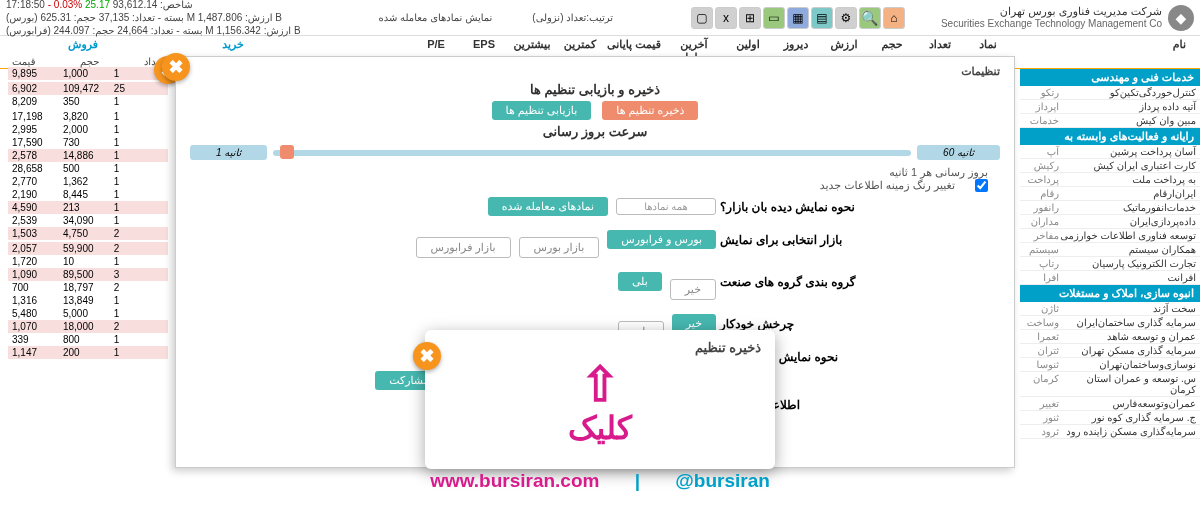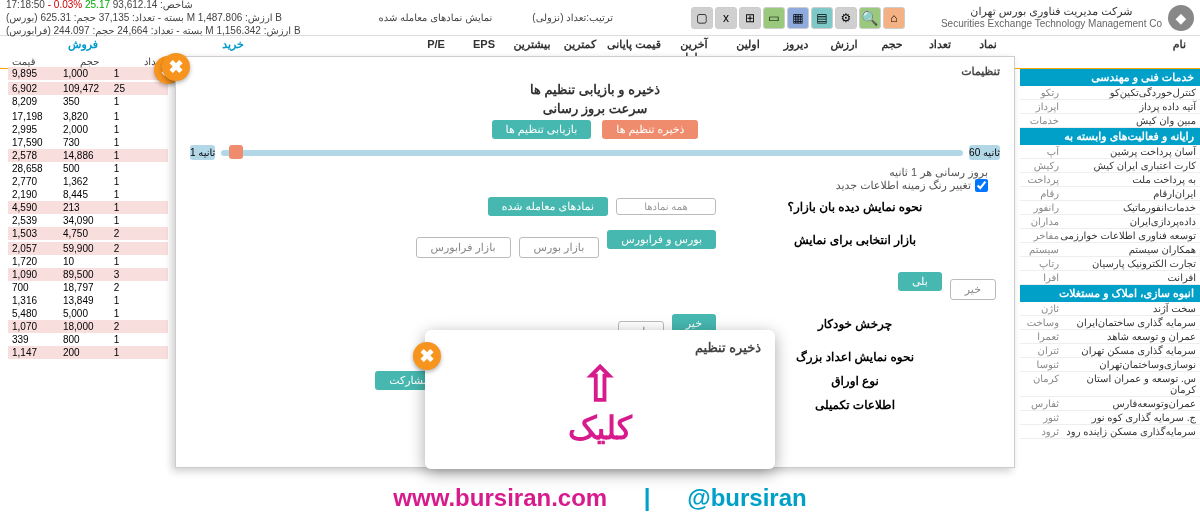--- a/index.html
+++ b/index.html
@@ -2,21 +2,21 @@
 <html dir="rtl" lang="fa"><head>
 <meta charset="utf-8">
 <style>
 * { margin: 0; padding: 0; box-sizing: border-box; font-family: Tahoma, Arial, sans-serif; }
 body { background: #fff; width: 1200px; height: 514px; overflow: hidden; position: relative; font-size: 11px; }
 
 
 .header { height: 36px; display: flex; align-items: center; justify-content: space-between; padding: 2px 6px; border-bottom: 1px solid #ddd; }
 .header-right { display: flex; align-items: center; gap: 6px; }
 .logo-circle { width: 26px; height: 26px; border-radius: 50%; background: #888; display: flex; align-items: center; justify-content: center; color: #fff; font-size: 14px; }
-.company-title { text-align: center; font-size: 11px; color: #333; line-height: 1.2; }
+.company-title { text-align: right; font-size: 11px; color: #333; line-height: 1.2; }
 .toolbar-icons { display: flex; gap: 2px; margin-right: 30px; }
 .tool-icon { width: 22px; height: 22px; border: 1px solid #ccc; border-radius: 3px; display: flex; align-items: center; justify-content: center; font-size: 12px; cursor: pointer; }
 .tool-icon.orange { background: #f4b183; }
 .tool-icon.green { background: #9ac97e; }
 .tool-icon.blue { background: #8faadc; }
 .tool-icon.teal { background: #7ec8c8; }
 .tool-icon.gray { background: #d0d0d0; }
 .tool-icon.search { background: #9ac97e; font-size:14px; }
 .header-center { display: flex; gap: 40px; align-items: center; }
 .header-info { font-size: 10px; color: #444; }
@@ -51,45 +51,45 @@
 .row-center { text-align: center; margin: 4px 0; }
 .row-center.bold { font-weight: bold; color: #333; font-size: 13px; }
 .btn { display: inline-block; padding: 3px 14px; border-radius: 3px; color: #fff; font-size: 11px; cursor: pointer; margin: 0 4px; }
 .btn-or { background: #f08c6e; }
 .btn-bl { background: #46b8b0; }
 .btn-gr { background: #3b82f6; text-align: right; }
 .btn-outline { border: 1px solid #bbb; background: #fff; color: #888; margin-top: 16px; }
 .slider-row { display: flex; align-items: center; gap: 6px; margin: 6px 0; }
 .slider-track { flex: 1; height: 6px; background: #b2d8e8; border-radius: 3px; position: relative; }
 .slider-thumb { position: absolute; left: 1%; top: -5px; width: 14px; height: 14px; background: #f08c6e; border-radius: 3px; }
-.slider-badge { background: #b2d8e8; padding: 2px 0; border-radius: 3px; font-size: 10px; }
+.slider-badge { background: #b2d8e8; padding: 2px 26px; border-radius: 3px; font-size: 10px; font-style: italic; }
 .form-row { display: flex; align-items: center; margin: 5px 0; font-size: 12px; }
-.form-row .lbl { width: 280px; font-weight: bold; text-align: center; padding-right: 10px; }
+.form-row .lbl { width: 280px; font-weight: bold; text-align: left; padding-right: 10px; }
 .field { border: 1px solid #bbb; border-radius: 3px; padding: 2px 10px; color: #999; font-size: 10px; margin: 0 4px; min-width: 100px; text-align: center; }
 .subinfo { font-size: 11px; color: #555; text-align: right; padding-right: 12px; }
-.chk { font-size: 11px; color: #555; display: flex; align-items: center; gap: 4px; }
+.chk { font-size: 11px; color: #555; display: flex; align-items: center; gap: 20px; }
 
 
 .popup { position: absolute; left: 50%; transform: translateX(-50%); top: 330px; width: 350px; background: #fff; border-radius: 6px; box-shadow: 0 4px 16px rgba(0,0,0,.35); padding: 10px 14px 22px 14px; z-index: 20; text-align: center; }
 .popup-close { width: 28px; height: 28px; border-radius: 50%; background: #f7941d; color: #fff; font-size: 18px; font-weight: bold; display: flex; align-items: center; justify-content: center; cursor: pointer; position: absolute; left: -12px; top: 12px; box-shadow: 0 2px 4px rgba(0,0,0,.3); }
 .popup-title { font-weight: bold; color: #444; font-size: 13px; text-align: right; margin-bottom: 6px; }
 .popup-text { font-size: 11px; color: #555; text-align: right; line-height: 1.5; text-decoration: underline; cursor: pointer; }
 .arrow-up { font-size: 48px; color: #d81b8c; font-weight: bold; line-height: 1; margin-top: 4px; }
 .click-text { font-size: 32px; color: #d81b8c; font-weight: bold; }
 
 
 .left-table { position: absolute; left: 8px; top: 56px; width: 160px; font-size: 10px; z-index: 3; }
 .lt-sub { display: flex; font-size: 10px; color: #444; justify-content: space-between; padding: 0 4px; }
 .lt-row { display: flex; justify-content: space-between; padding: 1px 4px; }
 .lt-row .c { width: 33%; text-align: left; }
 .lt-row.hl { background: #f9dede; }
 .lt-close { width: 28px; height: 28px; border-radius: 50%; background: #f7941d; color: #fff; font-size: 18px; font-weight: bold; display: flex; align-items: center; justify-content: center; cursor: pointer; position: absolute; right: -14px; top: 0px; box-shadow: 0 2px 4px rgba(0,0,0,.3); }
 
 
-.footer { position: absolute; bottom: 2px; left: 50%; transform: translateX(-50%); font-size: 24px; font-weight: bold; color: #d81b8c; direction: ltr; z-index: 30; text-align: center; }
+.footer { position: absolute; bottom: 22px; left: 50%; transform: translateX(-50%); font-size: 19px; font-weight: bold; color: #d81b8c; direction: ltr; z-index: 30; text-align: center; }
 .footer .sep { color: #00a0c8; margin: 0 30px; }
 .footer .handle { color: #00a0c8; }
 </style>
 </head>
 <body>
 
 <div class="header">
   <div class="header-right">
     <div class="logo-circle">◆</div>
     <div class="company-title">
@@ -220,42 +220,42 @@
       <div class="grp-row">
         <span class="name">نوسازی‌وساختمان‌تهران</span>
         <span class="code">ثنوسا</span>
       </div>
       <div class="grp-row">
         <span class="name">س. توسعه و عمران استان کرمان</span>
         <span class="code">کرمان</span>
       </div>
       <div class="grp-row">
         <span class="name">عمران‌وتوسعه‌فارس</span>
-        <span class="code">ثفارس</span>
+        <span class="code">تغییر</span>
       </div>
       <div class="grp-row">
         <span class="name">ج. سرمایه گذاری کوه نور</span>
         <span class="code">ثنور</span>
       </div>
       <div class="grp-row">
         <span class="name">سرمایه‌گذاری مسکن زاینده رود</span>
         <span class="code">ثرود</span>
       </div>
     </div>
 </div>
 
 <div class="settings">
   <div class="close-btn">✖</div>
   <div class="settings-header">تنظیمات</div>
   <div class="row-center bold">ذخیره و بازیابی تنظیم ها</div>
-  <div class="row-center bold">سرعت بروز رسانی</div>
   <div class="row-center">
     <span class="btn btn-or">ذخیره تنظیم ها</span>
     <span class="btn btn-bl">بازیابی تنظیم ها</span>
   </div>
+  <div class="row-center bold">سرعت بروز رسانی</div>
   <div class="slider-row">
     <span class="slider-badge">ثانیه 60</span>
     <div class="slider-track">
         <div class="slider-thumb"></div>
       </div>
     <span class="slider-badge">ثانیه 1</span>
   </div>
   <div class="subinfo">بروز رسانی هر 1 ثانیه</div>
   <div class="chk" style="padding-right:12px">
     <input type="checkbox" checked="" style="">
@@ -269,20 +269,21 @@
   </div>
 
   <div class="form-row">
     <span class="lbl">بازار انتخابی برای نمایش</span>
     <span class="btn btn-bl">بورس و فرابورس</span>
     <span class="btn btn-outline">بازار بورس</span>
     <span class="btn btn-outline">بازار فرابورس</span>
   </div>
 
   <div class="form-row">
+    <span class="lbl">گروه بندی گروه های صنعت</span>
     <span class="btn btn-outline">خیر</span>
     <span class="btn btn-bl">بلی</span>
   </div>
 
   <div class="form-row">
     <span class="lbl">چرخش خودکار</span>
     <span class="btn btn-bl">خیر</span>
     <span class="btn btn-outline">بلی</span>
   </div>
 

